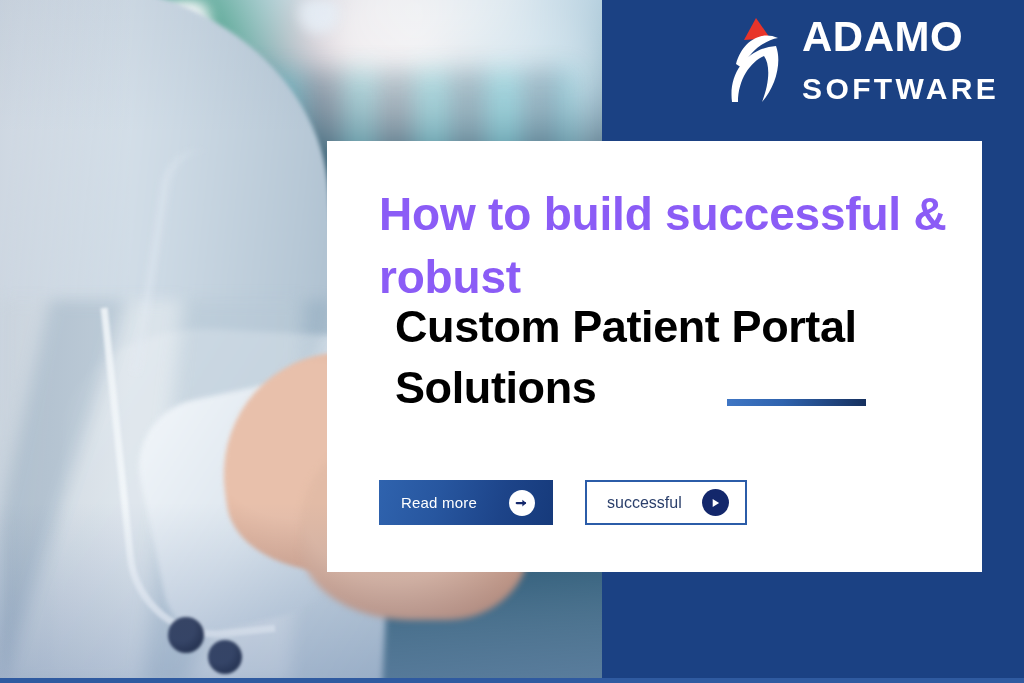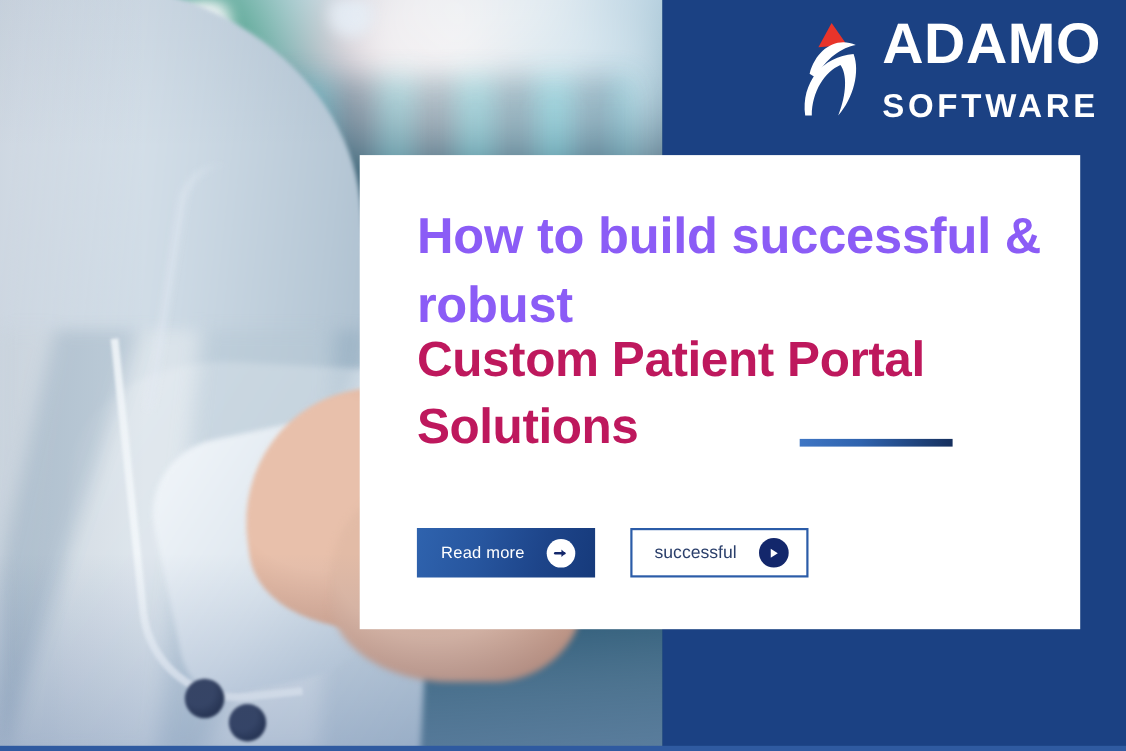--- a/index.html
+++ b/index.html
@@ -164,21 +164,21 @@
   }
 
   
   .logo {
     position:absolute; left:726px; top:14px;
     display:flex; align-items:center; gap:14px;
   }
   .logo-mark { width:62px; height:92px; position:relative; flex:0 0 auto; }
   .logo-words { display:flex; flex-direction:column; line-height:1; }
   .logo-adamo {
-    color:#ffffff; font-size:52px; font-weight:bold;
+    color:#ffffff; font-size:42px; font-weight:bold;
     letter-spacing:0.5px;
   }
   .logo-software {
     color:#ffffff; font-size:30px; font-weight:bold;
     letter-spacing:3.4px; margin-top:16px;
   }
 
   
   .card {
     position:absolute; left:327px; top:141px;
@@ -186,36 +186,36 @@
     background:#ffffff;
   }
   .headline-a {
     position:absolute; left:52px; top:42px;
     width:580px;
     color:#8b5cf6;
     font-size:46px; font-weight:bold; line-height:1.36;
     letter-spacing:-0.2px;
   }
   .headline-b {
-    position:absolute; left:52px; top:156px;
+    position:absolute; left:68px; top:156px;
     width:600px;
-    color:#be185d;
+    color:#000000;
     font-size:45px; font-weight:bold; line-height:1.35;
     letter-spacing:-0.4px;
   }
   .rule {
     position:absolute; left:400px; top:258px;
     width:139px; height:7px;
     background:linear-gradient(90deg,#3f76c4 0%, #2f63ae 40%, #16305e 100%);
   }
 
   
   .btn-row { position:absolute; left:52px; top:339px; display:flex; gap:32px; }
   .btn-read {
-    display:flex; align-items:center; gap:20px;
+    display:flex; align-items:center; gap:32px;
     height:45px; padding:0 18px 0 22px;
     background:linear-gradient(105deg,#2f63ae 0%, #27569f 35%, #1d4489 70%, #163a7b 100%);
     border:none; cursor:pointer;
   }
   .btn-read-label {
     color:#ffffff; font-size:15px; letter-spacing:0.2px;
   }
   .arrow-circle {
     width:26px; height:26px; border-radius:50%;
     background:#ffffff; display:flex; align-items:center; justify-content:center;

